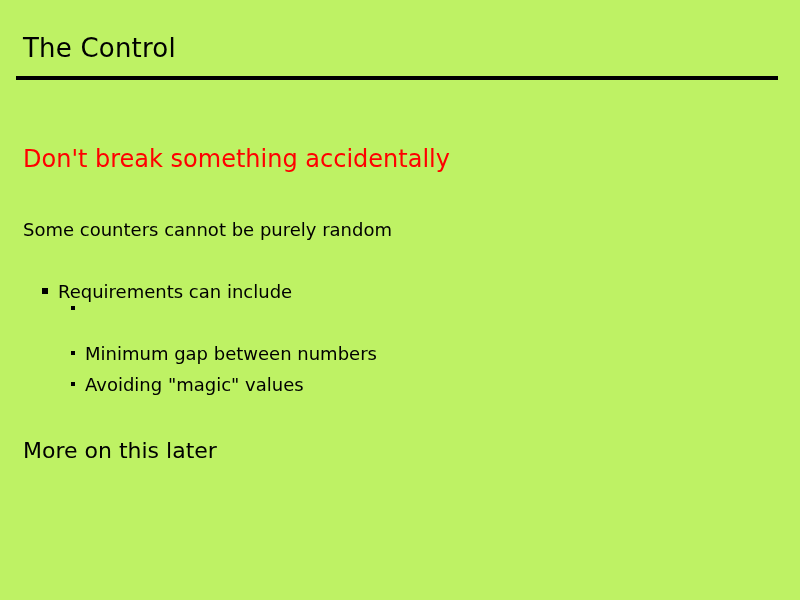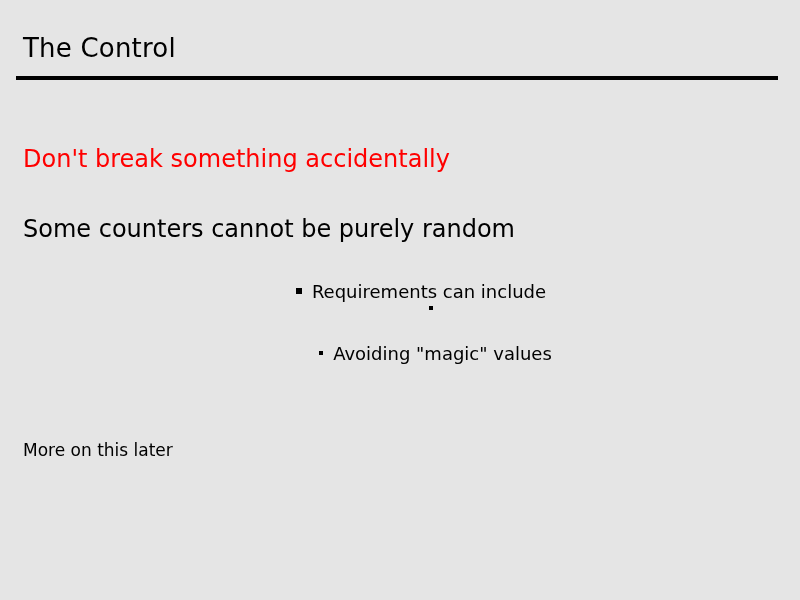--- a/index.html
+++ b/index.html
@@ -10,21 +10,21 @@
     width: 800px;
     height: 600px;
     background: #f6faf7;
     font-family: "DejaVu Sans", sans-serif;
     overflow: hidden;
   }
   #slide {
     position: relative;
     width: 800px;
     height: 600px;
-    background: #e5e5e5;
+    background: #bef264;
   }
 
   
   #title-block {
     position: absolute;
     left: 0;
     top: 32px;
     width: 800px;
   }
   #slide-title {
@@ -64,44 +64,43 @@
   #red-heading {
     left: 23px;
     top: 0px;
     font-size: 24px;
     line-height: 26px;
     color: #ff0000;
   }
   #intro-line {
     left: 23px;
     top: 72px;
-    font-size: 24px;
+    font-size: 18px;
     line-height: 23px;
     text-align: center;
   }
   #closing-line {
     left: 23px;
     top: 293px;
-    font-size: 17px;
+    font-size: 22px;
     line-height: 23px;
   }
 
   
   #bullet-list {
     position: absolute;
     left: 0;
     top: 134px;
     width: 800px;
   }
   .bullet-row {
     position: relative;
     display: flex;
     align-items: baseline;
     white-space: nowrap;
-    justify-content: center;
   }
   .bullet-row.level-1 {
     margin-left: 42px;
     height: 31px;
     font-size: 18px;
   }
   .bullet-row.level-2 {
     margin-left: 71px;
     height: 31px;
     font-size: 18px;
@@ -152,20 +151,24 @@
 
       <div class="bullet-row level-1">
         <span class="bullet-marker"></span>
         <span class="bullet-text">Requirements can include</span>
       </div>
 
       <div class="bullet-row level-2">
         <span class="bullet-marker"></span>
       </div>
 
+      <div class="bullet-row level-2">
+        <span class="bullet-marker"></span>
+        <span class="bullet-text">Minimum gap between numbers</span>
+      </div>
 
       <div class="bullet-row level-2">
         <span class="bullet-marker"></span>
         <span class="bullet-text">Avoiding "magic" values</span>
       </div>
 
     </div>
 
     <div id="closing-line" class="line">More on this later</div>
 

